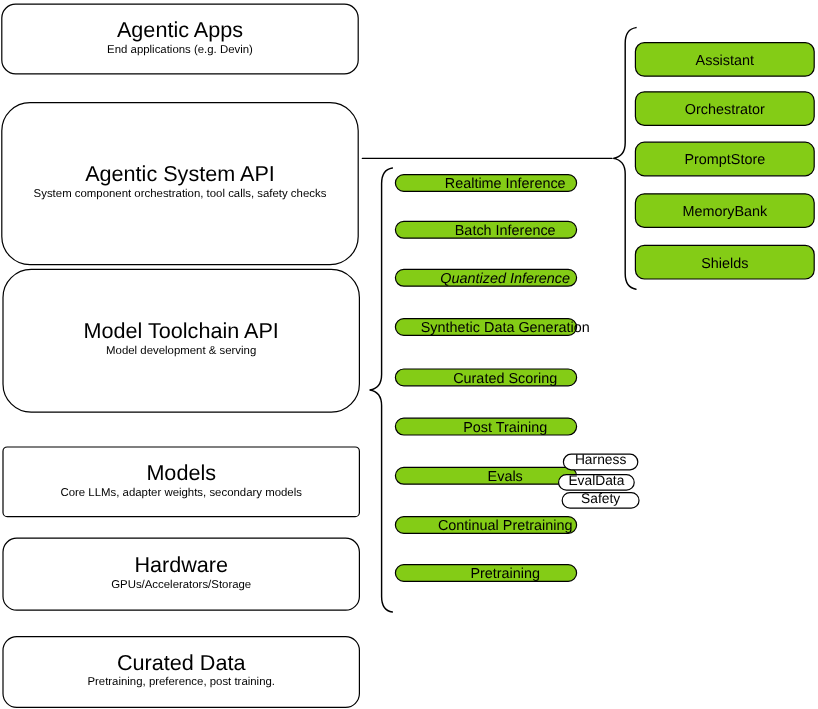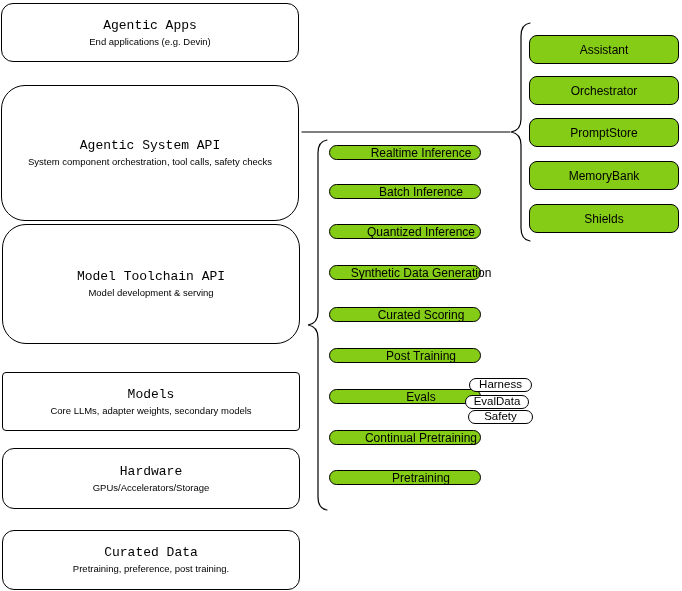--- a/index.html
+++ b/index.html
@@ -23,24 +23,23 @@
     background: #ffffff;
     border: 1.2px solid #000000;
     display: flex;
     flex-direction: column;
     align-items: center;
     justify-content: center;
     text-align: center;
     z-index: 2;
   }
   .btitle {
-    font-size: 13px;
+    font-size: 18px;
     line-height: 15px;
     white-space: nowrap;
-    font-family: Liberation Mono, monospace;
   }
   .bsub {
     font-size: 9.5px;
     line-height: 12px;
     margin-top: 3px;
     white-space: nowrap;
   }
   
   .node {
     position: absolute;
@@ -126,21 +125,21 @@
     <div class="bsub">GPUs/Accelerators/Storage</div>
   </div>
 
   <div class="lbox" style="left:2px; top:530px; width:298px; height:60px; border-radius:12px;">
     <div class="btitle">Curated Data</div>
     <div class="bsub">Pretraining, preference, post training.</div>
   </div>
 
   <div class="node mbox" style="top:145px;">Realtime Inference</div>
   <div class="node mbox" style="top:184px;">Batch Inference</div>
-  <div class="node mbox" style="top:224px;">Quantized Inference</div>
+  <div class="node mbox" style="top:224px;font-style:italic;">Quantized Inference</div>
   <div class="node mbox" style="top:265px;">Synthetic Data Generation</div>
   <div class="node mbox" style="top:307px;">Curated Scoring</div>
   <div class="node mbox" style="top:348px;">Post Training</div>
   <div class="node mbox" style="top:389px;">Evals</div>
   <div class="node mbox" style="top:430px;">Continual Pretraining</div>
   <div class="node mbox" style="top:470px;">Pretraining</div>
 
   <div class="pill" style="left:469px; top:378px; width:63px; height:14px;">Harness</div>
   <div class="pill" style="left:465px; top:395px; width:64px; height:14px;">EvalData</div>
   <div class="pill" style="left:468px; top:410px; width:65px; height:14px;">Safety</div>

